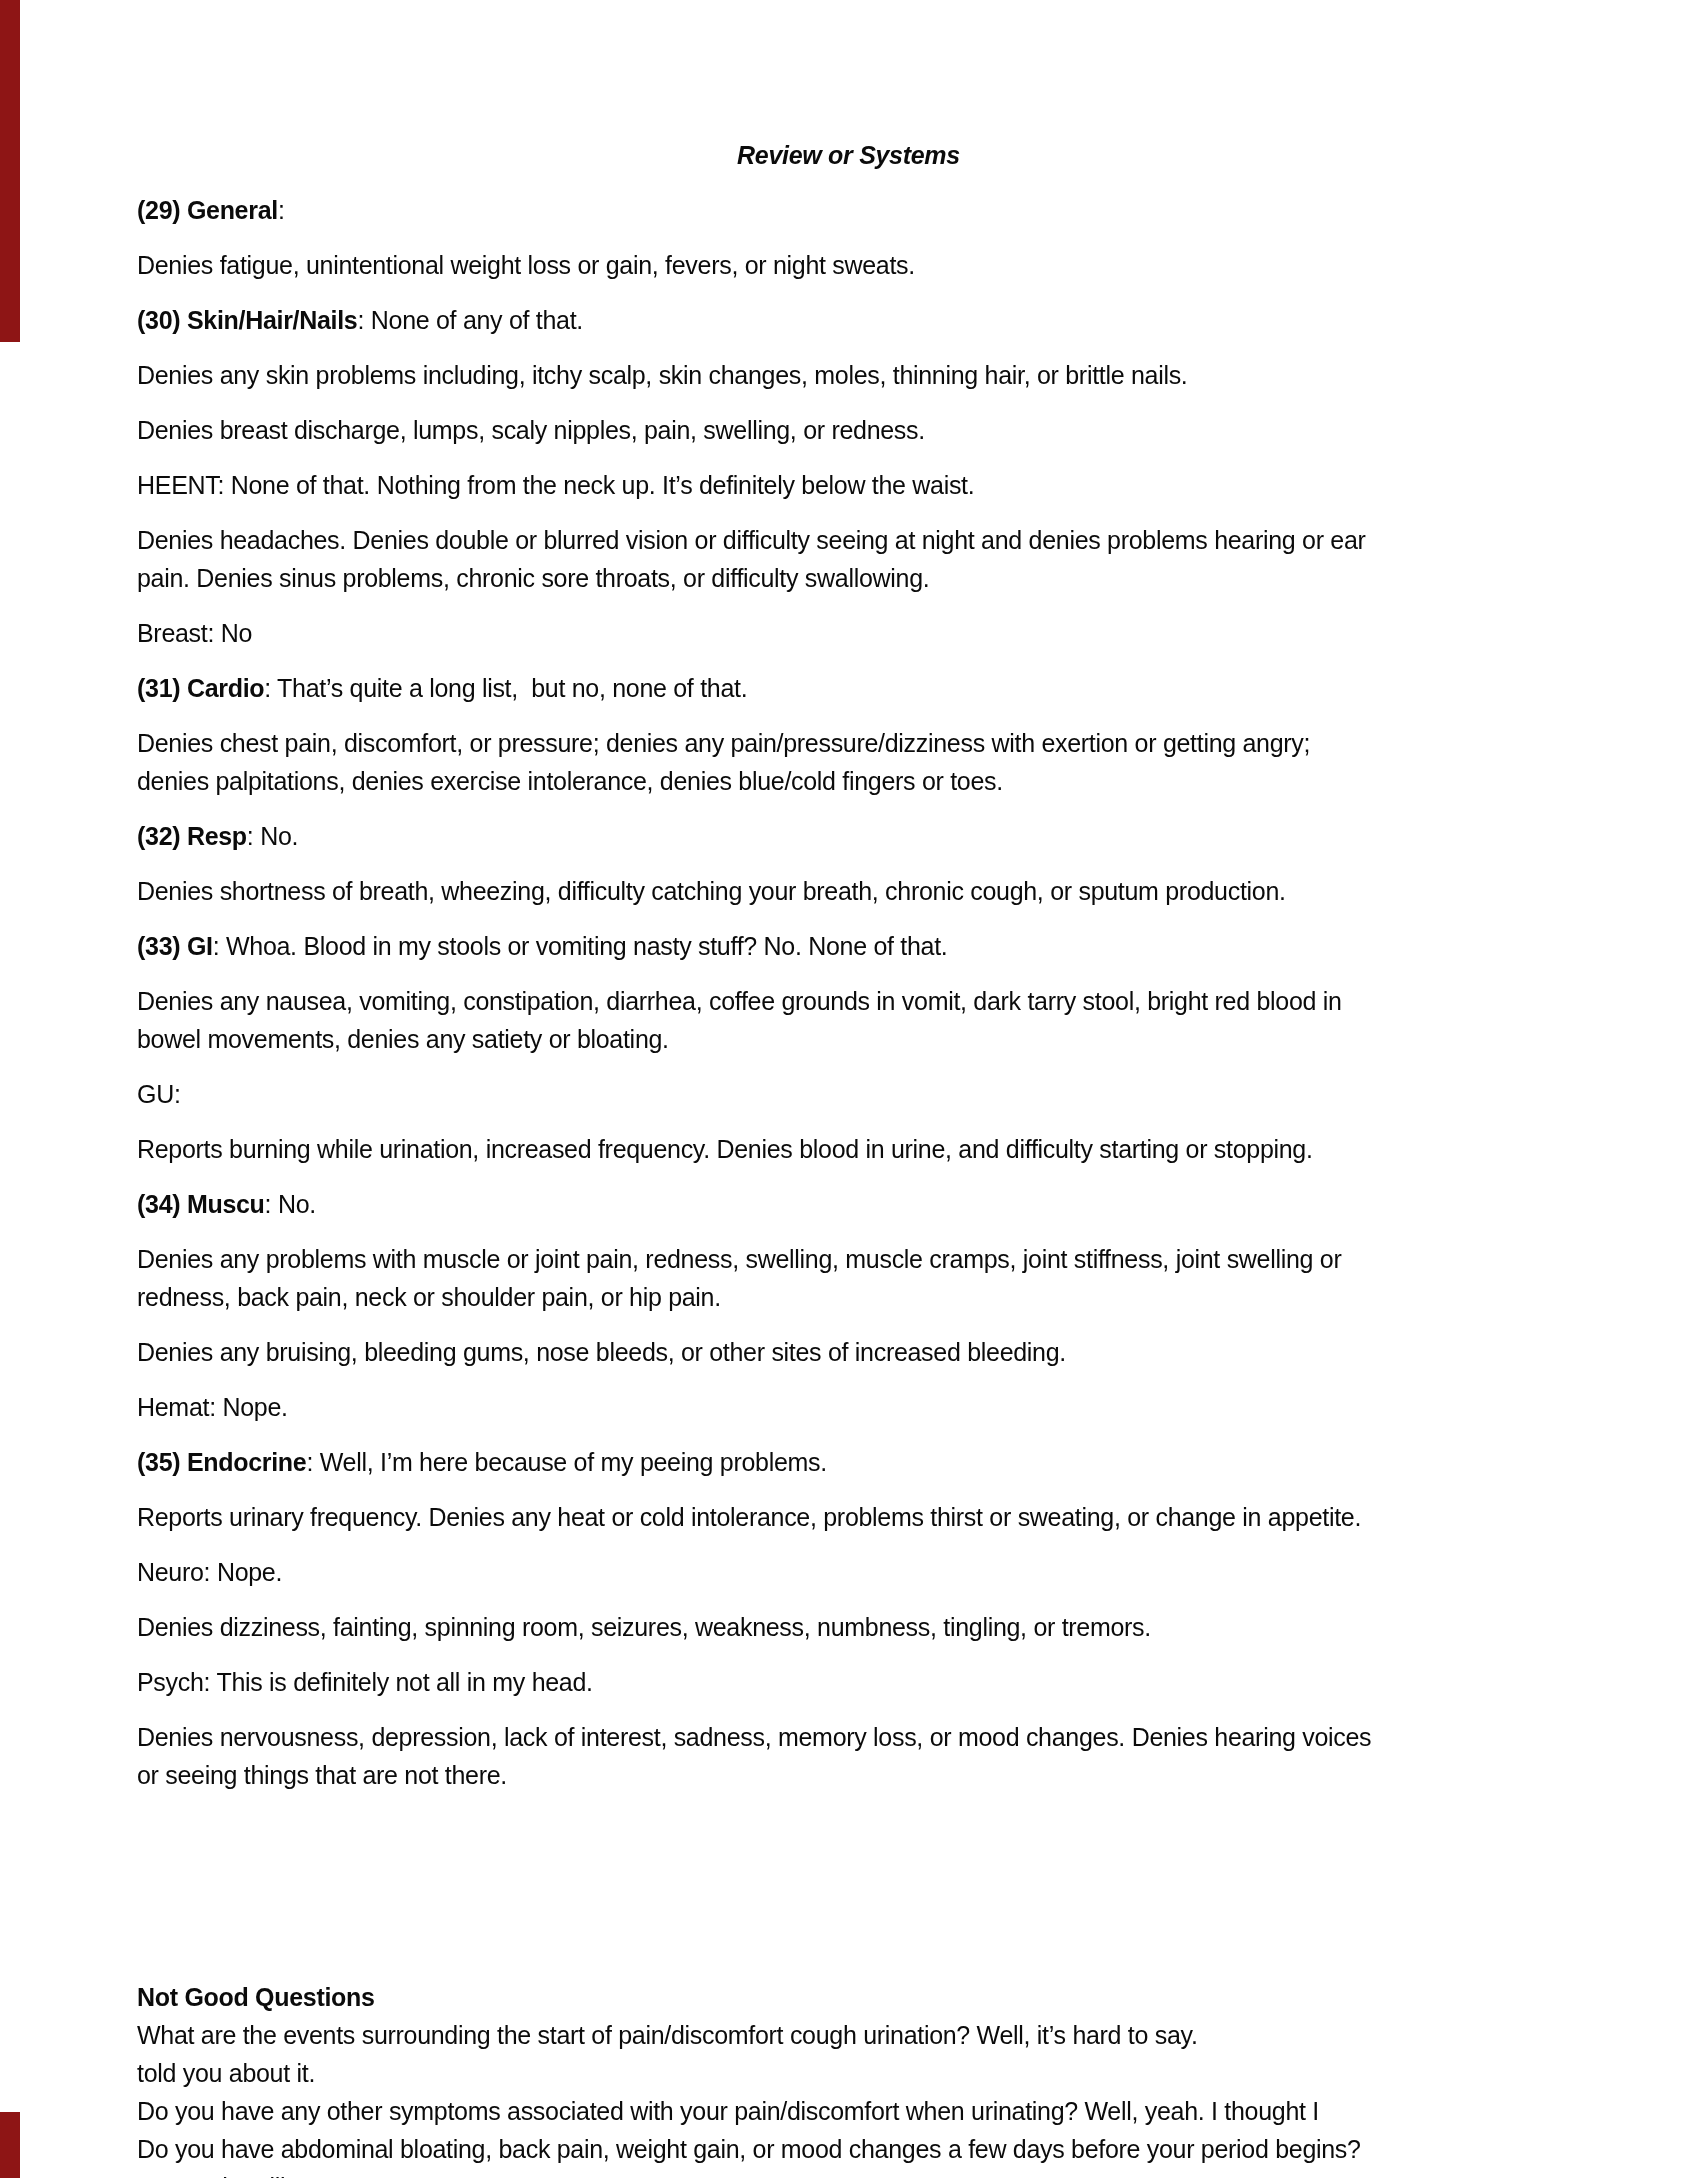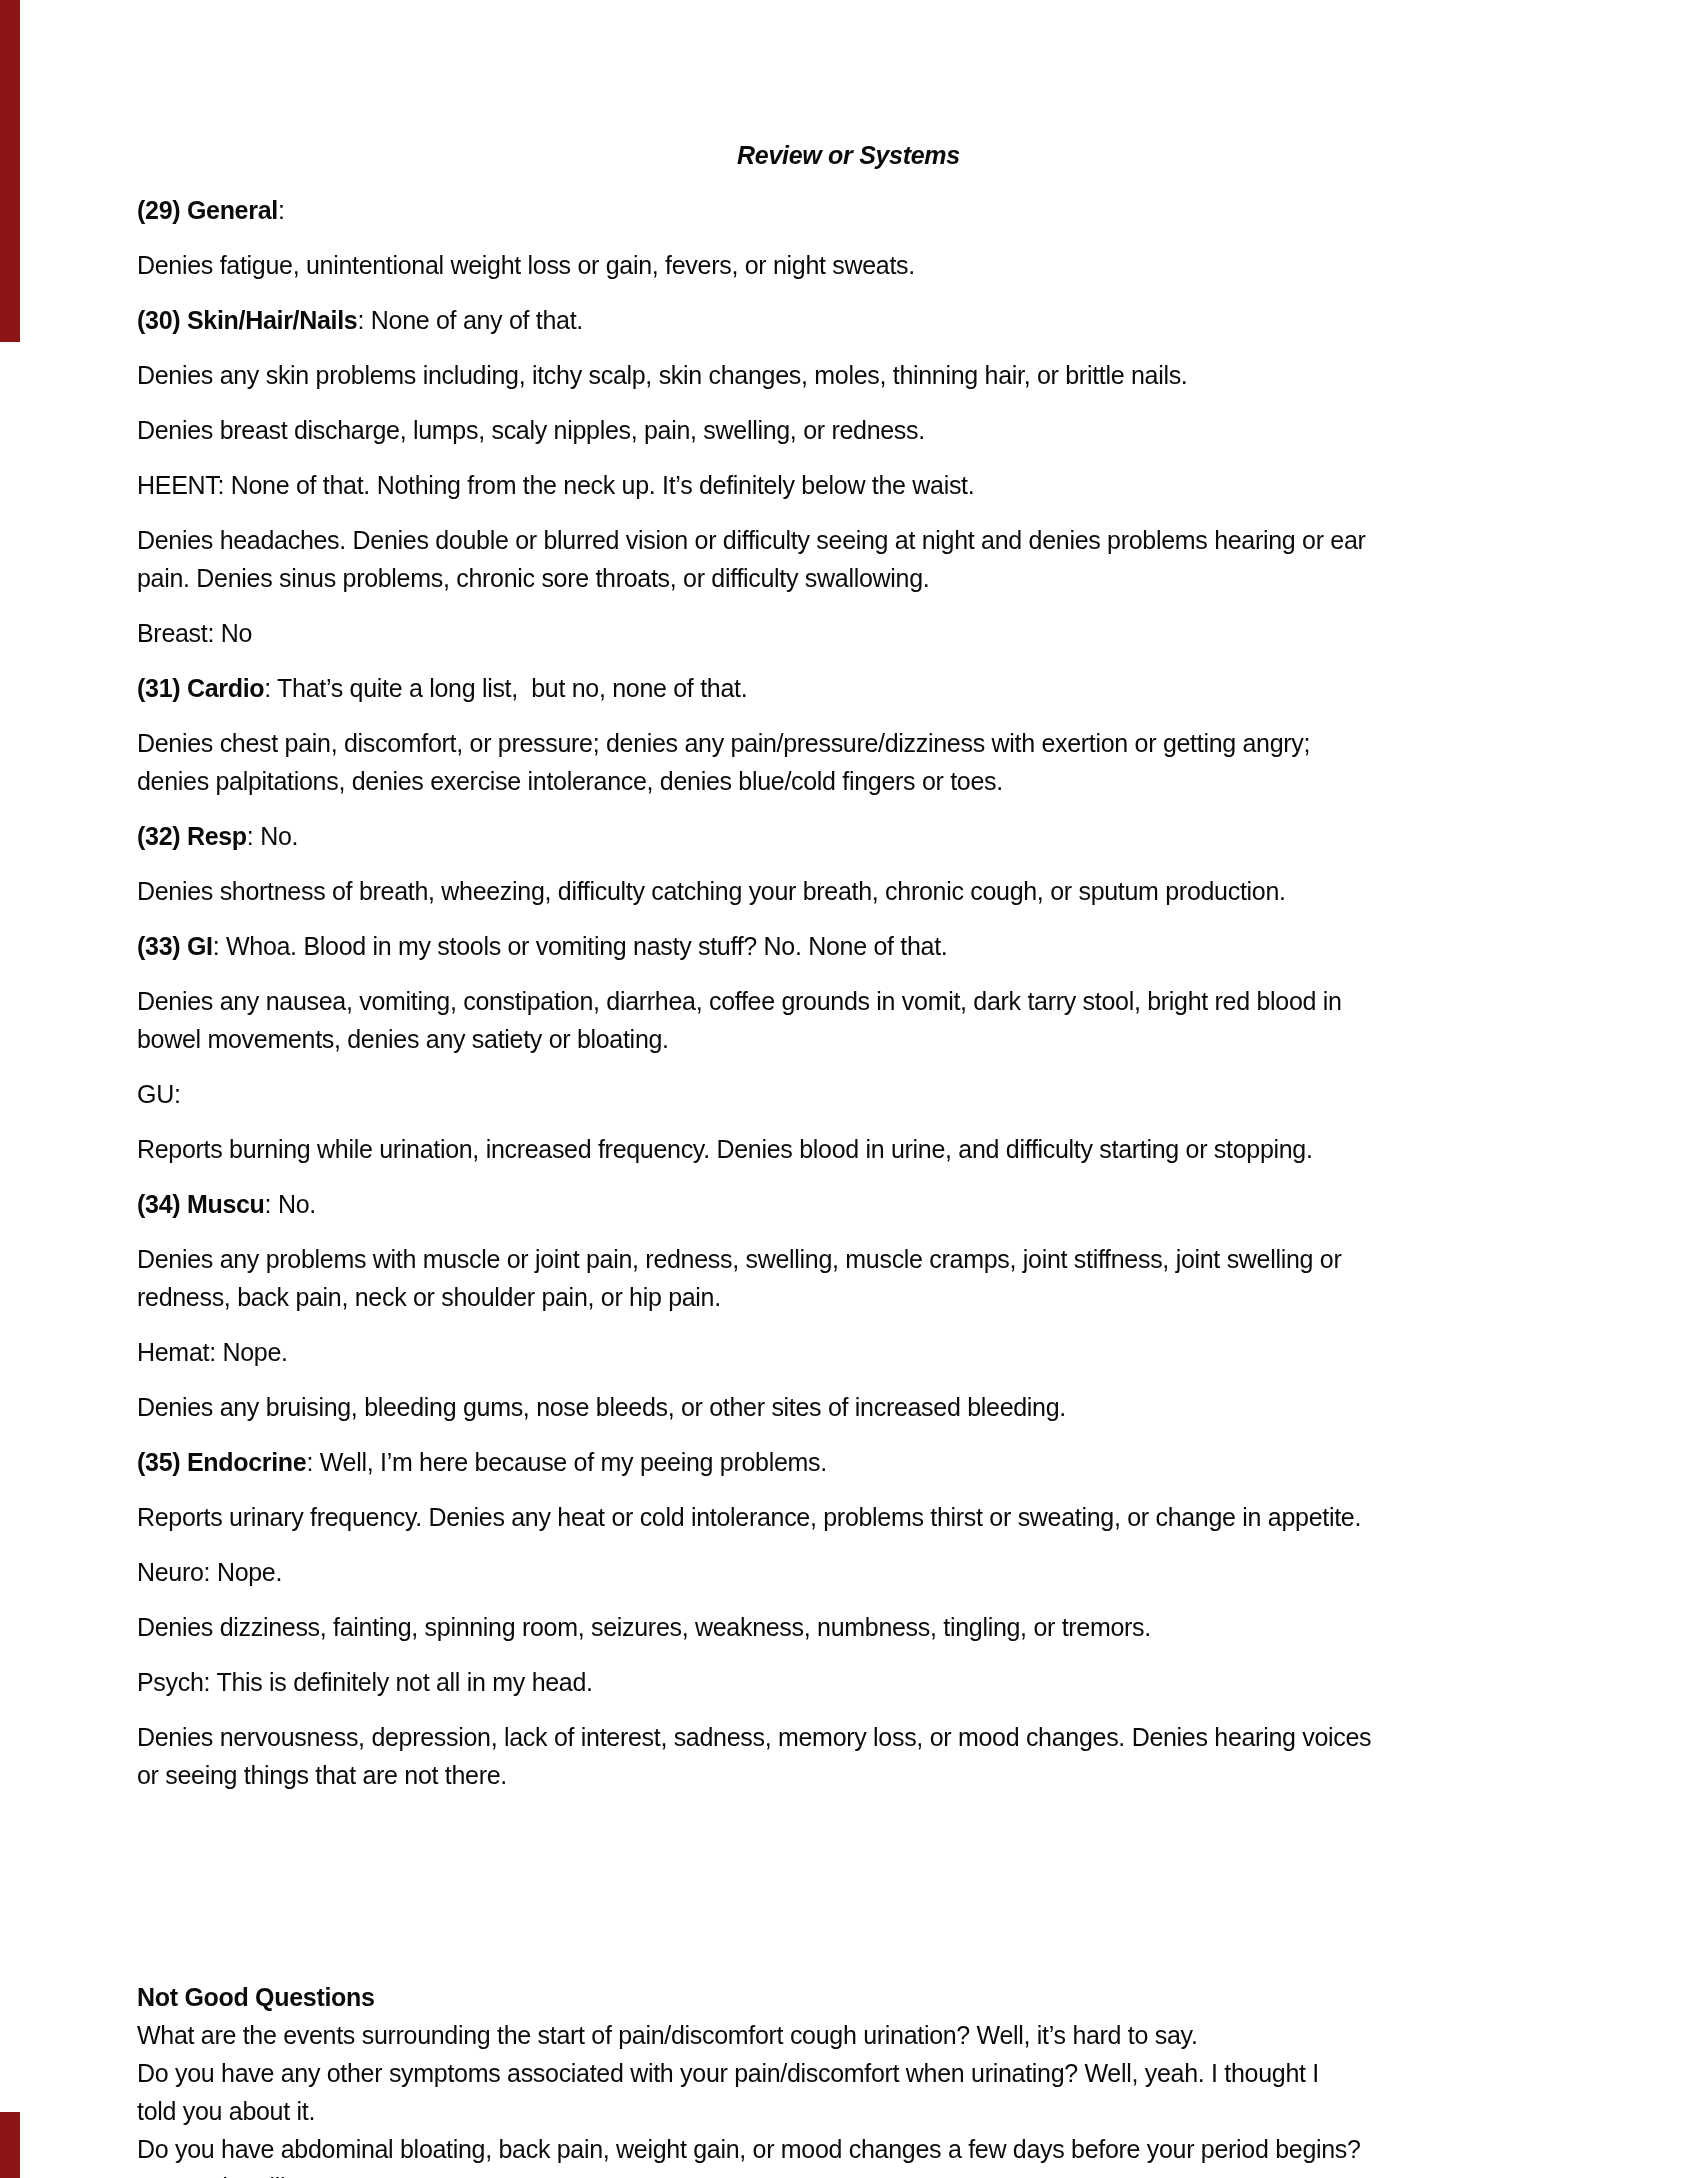--- a/index.html
+++ b/index.html
@@ -78,31 +78,31 @@
   <p class="para"><b>(31) Cardio</b><span>: That’s quite a long list,  but no, none of that.</span></p>
   <p class="para"><span>Denies chest pain, discomfort, or pressure; denies any pain/pressure/dizziness with exertion or getting angry;</span><span class="l2">denies palpitations, denies exercise intolerance, denies blue/cold fingers or toes.</span></p>
   <p class="para"><b>(32) Resp</b><span>: No.</span></p>
   <p class="para"><span>Denies shortness of breath, wheezing, difficulty catching your breath, chronic cough, or sputum production.</span></p>
   <p class="para"><b>(33) GI</b><span>: Whoa. Blood in my stools or vomiting nasty stuff? No. None of that.</span></p>
   <p class="para"><span>Denies any nausea, vomiting, constipation, diarrhea, coffee grounds in vomit, dark tarry stool, bright red blood in</span><span class="l2">bowel movements, denies any satiety or bloating.</span></p>
   <p class="para"><span>GU:</span></p>
   <p class="para"><span>Reports burning while urination, increased frequency. Denies blood in urine, and difficulty starting or stopping.</span></p>
   <p class="para"><b>(34) Muscu</b><span>: No.</span></p>
   <p class="para"><span>Denies any problems with muscle or joint pain, redness, swelling, muscle cramps, joint stiffness, joint swelling or</span><span class="l2">redness, back pain, neck or shoulder pain, or hip pain.</span></p>
+  <p class="para"><span>Denies any bruising, bleeding gums, nose bleeds, or other sites of increased bleeding.</span></p>
   <p class="para"><span>Hemat: Nope.</span></p>
-  <p class="para"><span>Denies any bruising, bleeding gums, nose bleeds, or other sites of increased bleeding.</span></p>
   <p class="para"><b>(35) Endocrine</b><span>: Well, I’m here because of my peeing problems.</span></p>
   <p class="para"><span>Reports urinary frequency. Denies any heat or cold intolerance, problems thirst or sweating, or change in appetite.</span></p>
   <p class="para"><span>Neuro: Nope.</span></p>
   <p class="para"><span>Denies dizziness, fainting, spinning room, seizures, weakness, numbness, tingling, or tremors.</span></p>
   <p class="para"><span>Psych: This is definitely not all in my head.</span></p>
   <p class="para"><span>Denies nervousness, depression, lack of interest, sadness, memory loss, or mood changes. Denies hearing voices</span><span class="l2">or seeing things that are not there.</span></p>
 
   <div class="ngq">
     <p class="qhead">Not Good Questions</p>
     <p class="qline">What are the events surrounding the start of pain/discomfort cough urination? Well, it’s hard to say.</p>
+    <p class="qline">told you about it.</p>
     <p class="qline">Do you have any other symptoms associated with your pain/discomfort when urinating? Well, yeah. I thought I</p>
-    <p class="qline">told you about it.</p>
     <p class="qline">Do you have abdominal bloating, back pain, weight gain, or mood changes a few days before your period begins?</p>
     <p class="qline">Not on the pill.</p>
   </div>
 </div>
 
 
 </body></html>

